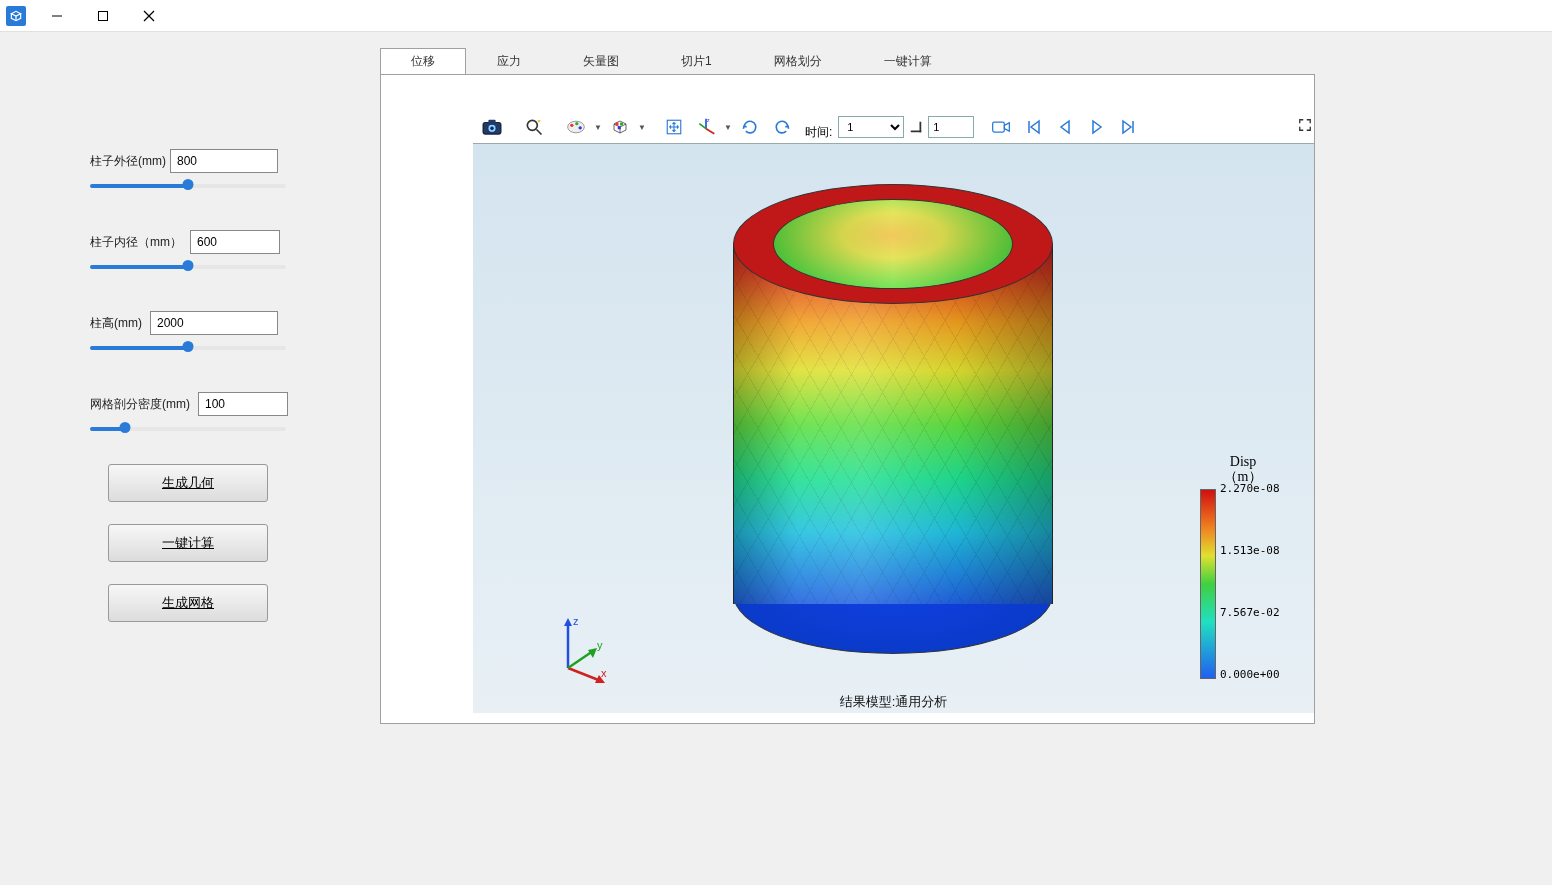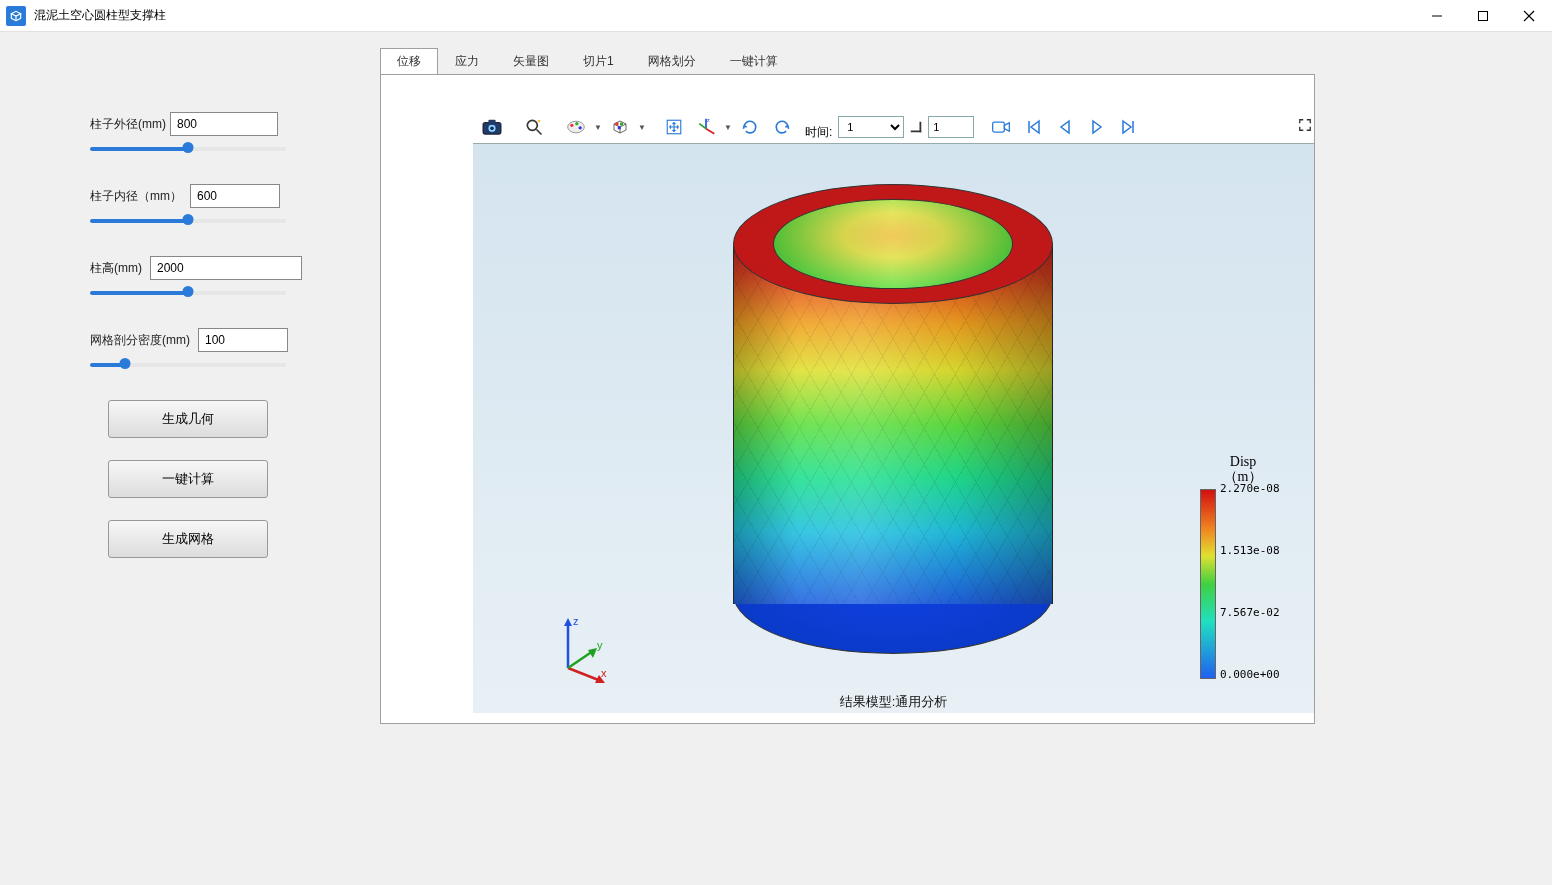--- a/index.html
+++ b/index.html
@@ -8,37 +8,37 @@
 .titlebar { height: 32px; background: #fff; display: flex; align-items: center; padding-left: 6px; border-bottom: 1px solid #e0e0e0; }
 .titlebar .app-icon { width: 20px; height: 20px; background: #2a7ad9; border-radius: 2px; display: flex; align-items: center; justify-content: center; margin-right: 8px; }
 .titlebar .app-icon svg { width: 14px; height: 14px; }
 .titlebar .title { flex: 1; font-size: 12px; }
 .titlebar .winbtns { display: flex; }
 .titlebar .winbtn { width: 46px; height: 32px; display: flex; align-items: center; justify-content: center; }
 
 .content { display: flex; height: calc(885px - 32px); }
 
 .side { width: 376px; background: #f0f0f0; padding: 80px 90px 0 90px; }
-.param { margin-bottom: 28px; }
+.param { margin-bottom: 28px; margin-top: 37px; }
 .param-row { display: flex; align-items: center; }
 .param-label { font-size: 12px; color: #222; text-align: right; padding-right: 4px; flex: 0 0 auto; }
 .param-input { width: 108px; height: 24px; border: 1px solid #888; padding: 0 6px; font-size: 12px; background: #fff; }
 .param-input.w1 { width: 90px; margin-left: 4px;}
 .slider-wrap { margin-top: 6px; position: relative; height: 14px; }
 .slider-track { position: absolute; top: 5px; left: 0; right: 0; height: 4px; background: #e6e6e6; border-radius: 2px; }
 .slider-track .fill { position: absolute; top: 0; left: 0; height: 100%; background: #2a7ad9; border-radius: 2px; }
 .slider-thumb { position: absolute; top: 0; width: 11px; height: 11px; background: #2a7ad9; border-radius: 50%; transform: translateX(-50%); }
 
-.side-btn { width: 160px; height: 38px; margin: 0 auto 22px auto; display: block; background: linear-gradient(#f7f7f7,#dcdcdc); border: 1px solid #999; border-radius: 3px; font-size: 13px; cursor: pointer; }
+.side-btn { width: 160px; height: 38px; margin: 0 auto 22px auto; display: block; background: linear-gradient(#f7f7f7,#dcdcdc); border: 1px solid #999; border-radius: 3px; font-size: 13px; cursor: pointer; text-decoration: underline; }
 .side-btn:first-of-type { margin-top: 14px; }
 
 .main { flex: 1; background: #f0f0f0; padding: 0 0 0 0; }
 
 .tabs { display: flex; align-items: flex-end; height: 26px; margin-top: 16px; margin-left: 4px; }
-.tab { padding: 4px 16px; font-size: 12px; color: #333; border: 1px solid transparent; border-bottom: none; cursor: pointer; }
+.tab { padding: 4px 30px; font-size: 12px; color: #333; border: 1px solid transparent; border-bottom: none; cursor: pointer; }
 .tab.active { background: #fff; border-color: #a0a0a0; border-bottom: 1px solid #fff; position: relative; top: 1px; }
 
 .viewer-frame { border: 1px solid #a0a0a0; background: #fff; width: 935px; height: 650px; margin-left: 4px; position: relative; }
 .viewer-inner { position: absolute; left: 92px; top: 68px; right: 0; bottom: 10px; background: linear-gradient(#d4e4ef,#e8f0f5); border-top: 1px solid #9aa; overflow: hidden; }
 .viewer-toolbar { position: absolute; left: 92px; top: 36px; right: 0; height: 32px; display: flex; align-items: center; gap: 2px; padding: 0 4px; }
 .tb-btn { width: 30px; height: 30px; border: 1px solid transparent; display: flex; align-items: center; justify-content: center; border-radius: 3px; cursor: pointer; position: relative;}
 .tb-sep { width: 8px; }
 .tb-drop { width: 10px; display: flex; align-items: center; justify-content: center; font-size: 8px; color: #555;}
 .tb-label { font-size: 12px; margin: 10px 4px 0 6px; }
 .tb-select { width: 66px; height: 22px; border: 1px solid #8aa; font-size: 11px; padding: 0 4px; background: #fff; }
@@ -70,21 +70,20 @@
 <div class="titlebar">
   <div class="app-icon">
     <svg viewBox="0 0 24 24">
         <g fill="none" stroke="#fff" stroke-width="2">
           <path d="M4 8l8-4 8 4-8 4z"></path>
           <path d="M4 8v8l8 4 8-4V8"></path>
           <path d="M12 12v8"></path>
         </g>
       </svg>
   </div>
-  <div class="title">混泥土空心圆柱型支撑柱</div>
   <div class="winbtns">
     <div class="winbtn">
         <svg width="12" height="12">
           <line x1="1" y1="6" x2="11" y2="6" stroke="#000" stroke-width="1"></line>
         </svg>
       </div>
     <div class="winbtn">
         <svg width="12" height="12">
           <rect x="1.5" y="1.5" width="9" height="9" fill="none" stroke="#000" stroke-width="1"></rect>
         </svg>
@@ -123,21 +122,21 @@
         <div class="slider-track">
             <div class="fill" style="width:50%"></div>
           </div>
         <div class="slider-thumb" style="left:50%"></div>
       </div>
     </div>
 
     <div class="param">
       <div class="param-row">
         <span class="param-label">柱高(mm)</span>
-        <input class="param-input" style="width: 152px; margin-left: 4px;" value="2000">
+        <input class="param-input" style="width: 128px; margin-left: 4px;" value="2000">
       </div>
       <div class="slider-wrap">
         <div class="slider-track">
             <div class="fill" style="width:50%"></div>
           </div>
         <div class="slider-thumb" style="left:50%"></div>
       </div>
     </div>
 
     <div class="param">

